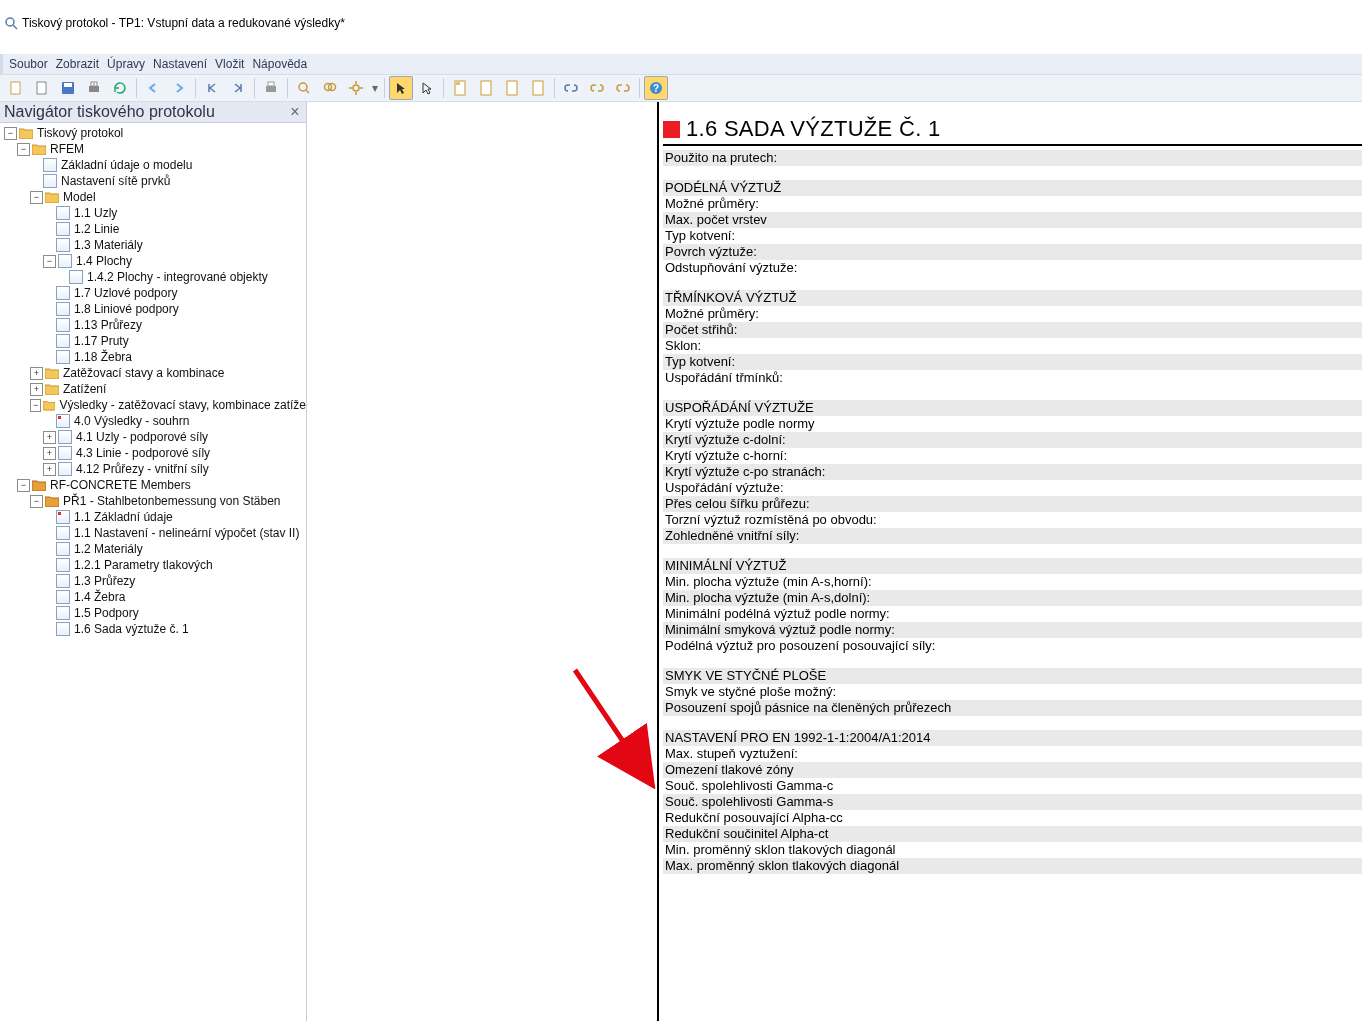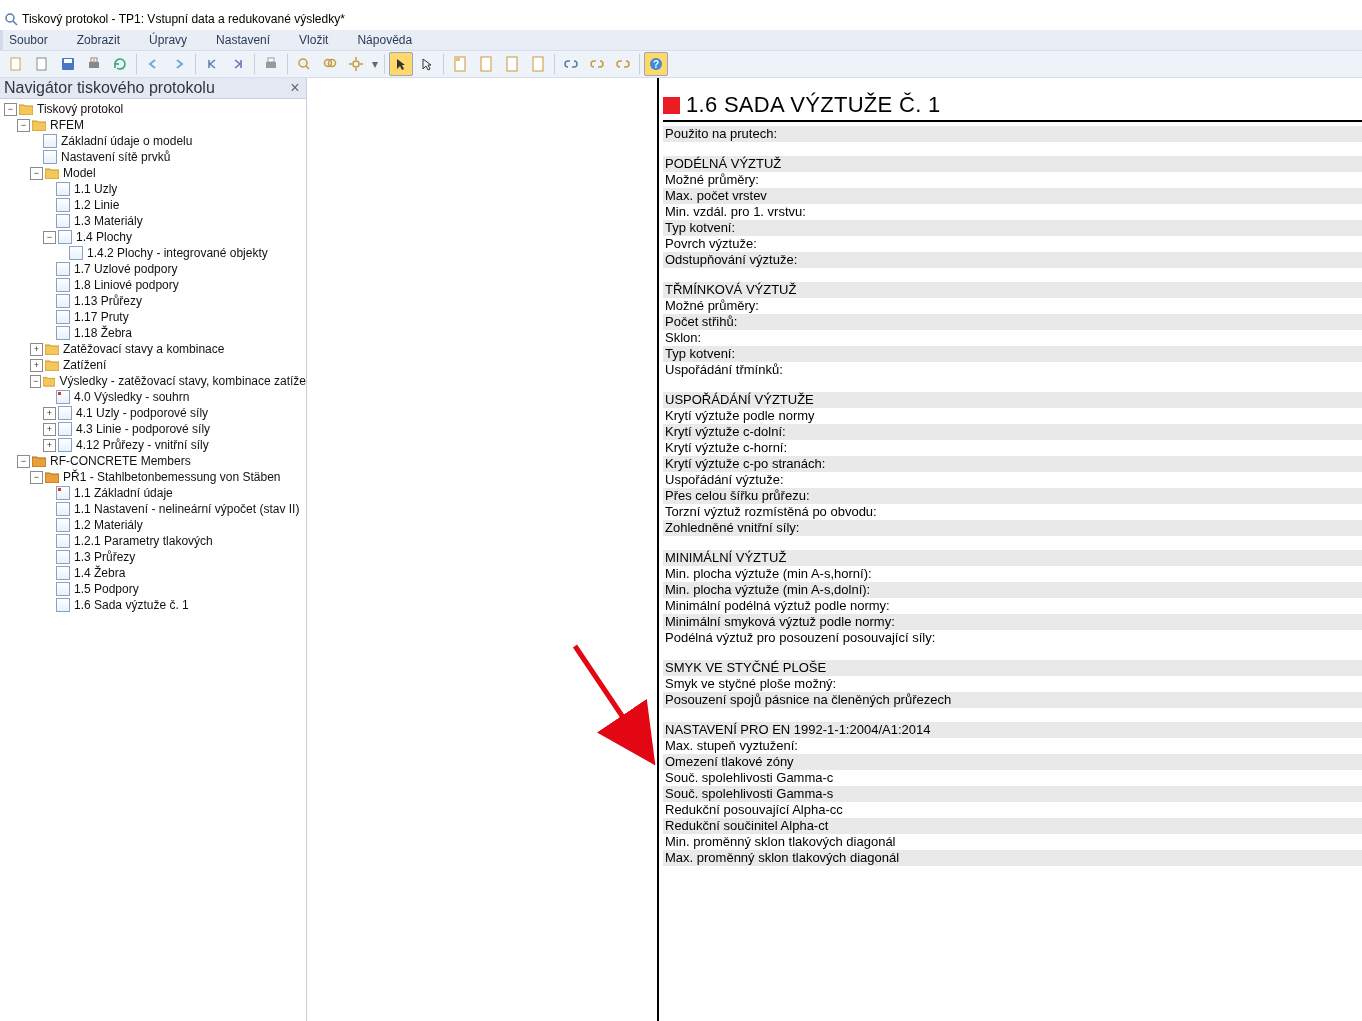--- a/index.html
+++ b/index.html
@@ -1,18 +1,18 @@
 <!DOCTYPE html>
 <html><head>
 <meta charset="utf-8">
 <style>
 html,body{margin:0;padding:0;font-family:"Segoe UI",Tahoma,sans-serif;font-size:12px;color:#000;background:#fff;overflow:hidden;width:1362px;height:1021px}
-.title-bar{height:22px;display:flex;align-items:flex-end;padding:4px 4px;background:#fff}
+.title-bar{height:22px;display:flex;align-items:flex-start;padding:16px 4px;background:#fff}
 .title-bar .ico{width:14px;height:14px;margin-right:4px;display:inline-flex;align-items:center;justify-content:center}
-.menu-bar{height:20px;background:#e9eef6;border-left:3px solid #d4dbe8;display:flex;align-items:center;padding:0 6px;gap:29px;color:#2c3a55}
+.menu-bar{height:20px;background:#e9eef6;border-left:3px solid #d4dbe8;display:flex;align-items:center;padding:0 6px;gap:8px;color:#2c3a55}
 .menu-bar span{cursor:default}
 .toolbar{height:26px;background:#eef2f9;border-top:1px solid #d8dee9;border-bottom:1px solid #d8dee9;display:flex;align-items:center;padding:0 4px;gap:2px}
 .tb-btn{width:22px;height:22px;display:flex;align-items:center;justify-content:center;border:1px solid transparent;border-radius:2px}
 .tb-btn.active{border-color:#9aa6bd;background:#ffd76a}
 .tb-sep{width:1px;height:20px;background:#c7cedc;margin:0 2px}
 .body{display:flex;height:953px}
 .nav{width:306px;border-right:1px solid #c7cedc;display:flex;flex-direction:column;background:#fff}
 .nav-header{height:20px;background:#e3e8f2;border-bottom:1px solid #c7cedc;display:flex;align-items:center;justify-content:space-between;padding:0 4px;font-size:16px;color:#334}
 .nav-header .close{width:14px;height:14px;display:flex;align-items:center;justify-content:center;color:#667;cursor:pointer}
 .tree{flex:1;overflow:auto;padding:2px 0 2px 4px;font-size:12px;line-height:16px;color:#111}
@@ -381,21 +381,20 @@
         <div class="h1">1.6 SADA VÝZTUŽE Č. 1</div>
       </div>
       <div class="stripes">
         <p>Použito na prutech:</p>
       </div>
 
       <div class="sect stripes">
         <p>PODÉLNÁ VÝZTUŽ</p>
         <p>Možné průměry:</p>
         <p>Max. počet vrstev</p>
-        <p>Min. vzdál. pro 1. vrstvu:</p>
         <p>Typ kotvení:</p>
         <p>Povrch výztuže:</p>
         <p>Odstupňování výztuže:</p>
       </div>
 
       <div class="sect stripes">
         <p>TŘMÍNKOVÁ VÝZTUŽ</p>
         <p>Možné průměry:</p>
         <p>Počet střihů:</p>
         <p>Sklon:</p>

